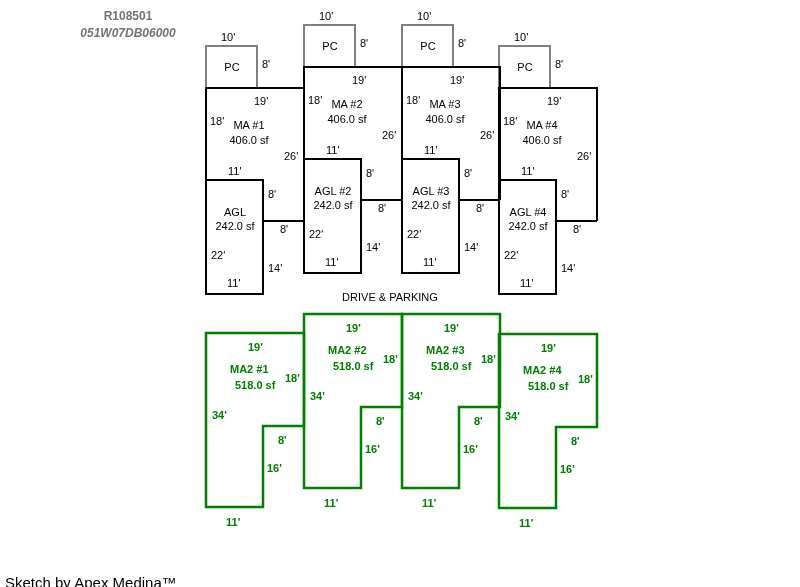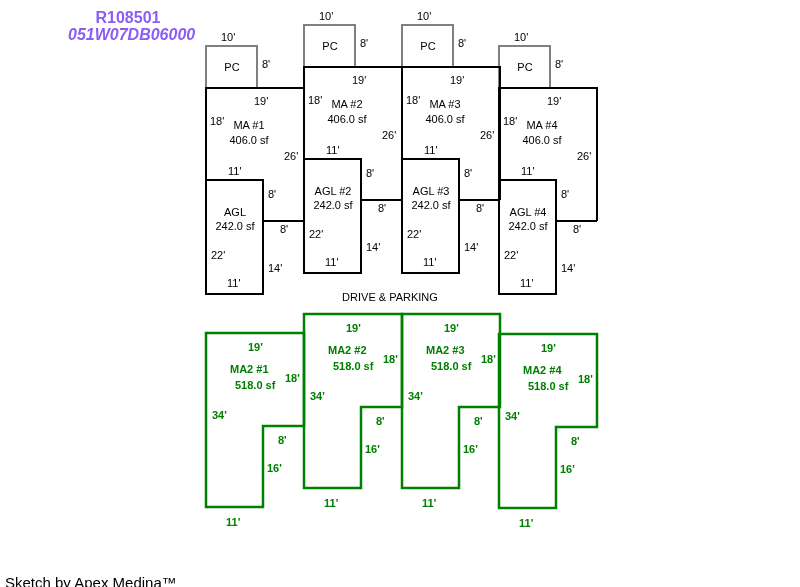--- a/index.html
+++ b/index.html
@@ -1,19 +1,19 @@
 <!DOCTYPE html>
 <html><head>
 <meta charset="utf-8">
 <style>
   html, body { margin: 0; padding: 0; background: #ffffff; }
   body { width: 800px; height: 587px; position: relative; overflow: hidden;
          font-family: "Liberation Sans", sans-serif; }
   #sketch { position: absolute; left: 0; top: 0; width: 800px; height: 587px; }
-  .hdr { position: absolute; font-weight: bold; font-size: 16px; color: #8b5cf6; text-align: center; width: 120px; }
+  .hdr { position: absolute; font-weight: bold; font-size: 12px; color: #737373; text-align: center; width: 120px; }
   .footer { position: absolute; left: 5px; top: 574px; font-size: 15px; color: #000; }
   svg text { font-family: "Liberation Sans", sans-serif; }
   .lbl-black { font-size: 11px; fill: #000; }
   .lbl-green { font-size: 11px; fill: #008000; font-weight: bold; }
   .drive { font-size: 11px; fill: #000; }
 </style>
 </head>
 <body>
 
 <div class="hdr" style="left:68px; top:9px;">R108501</div>

